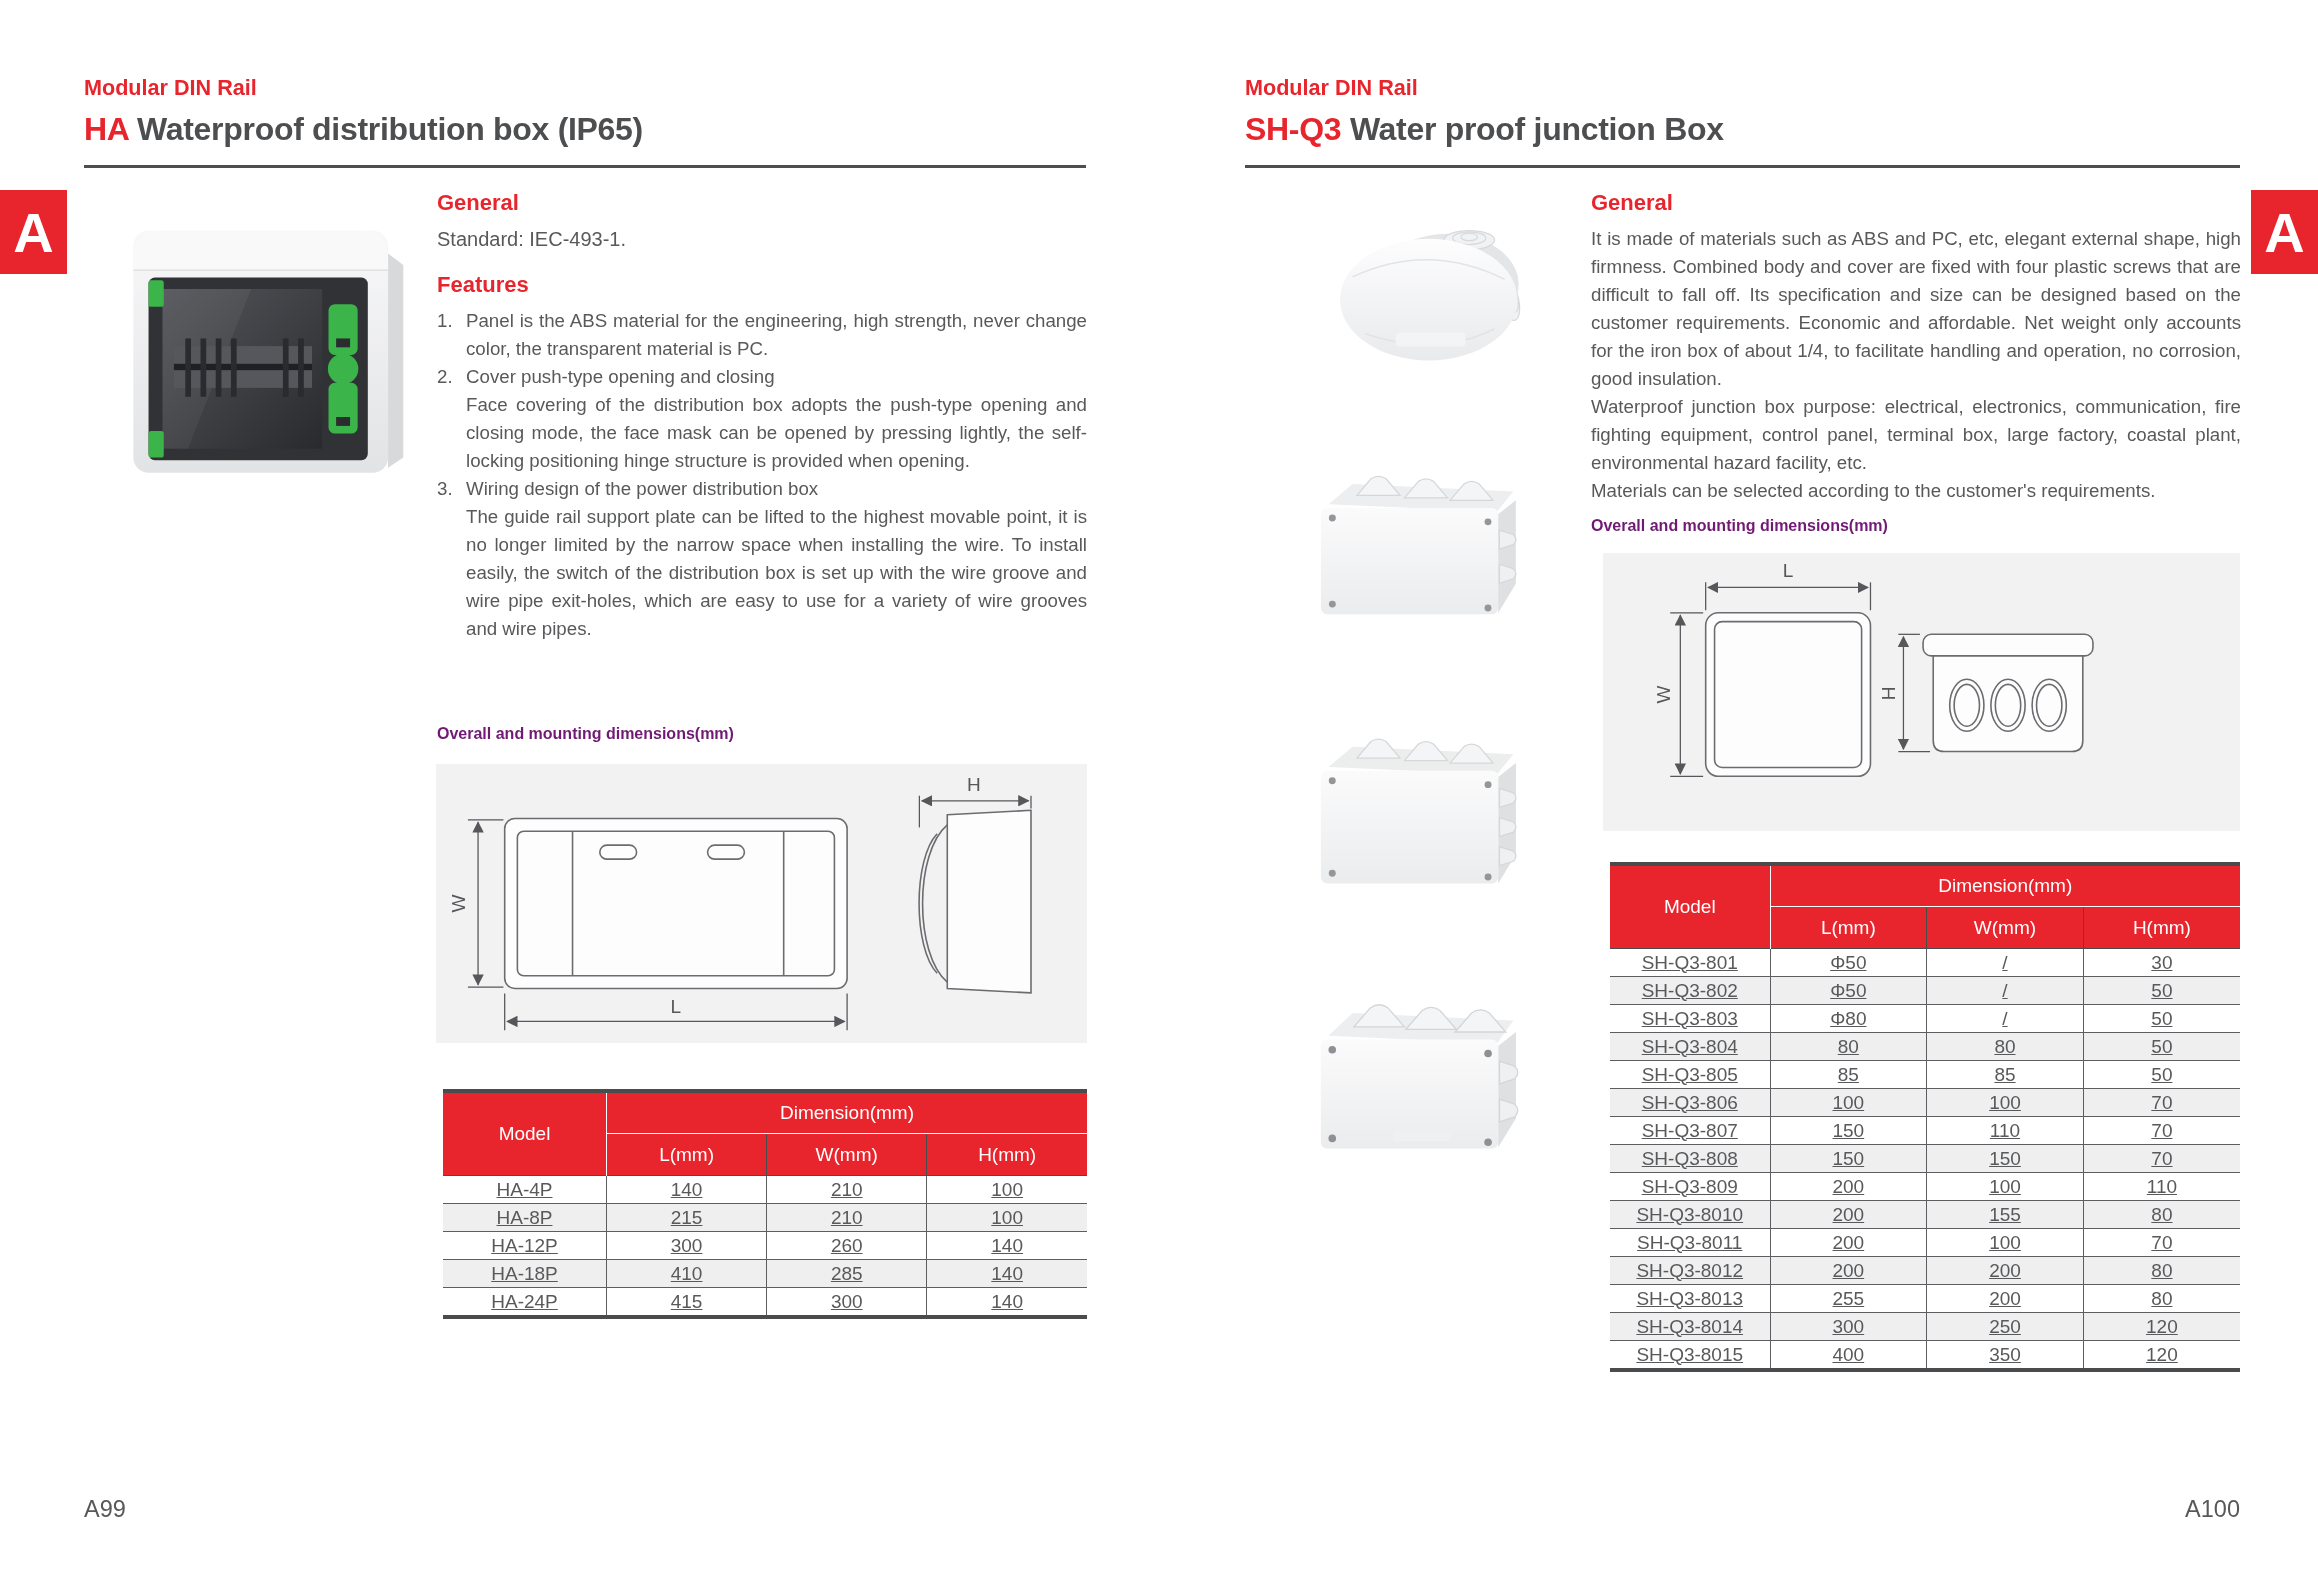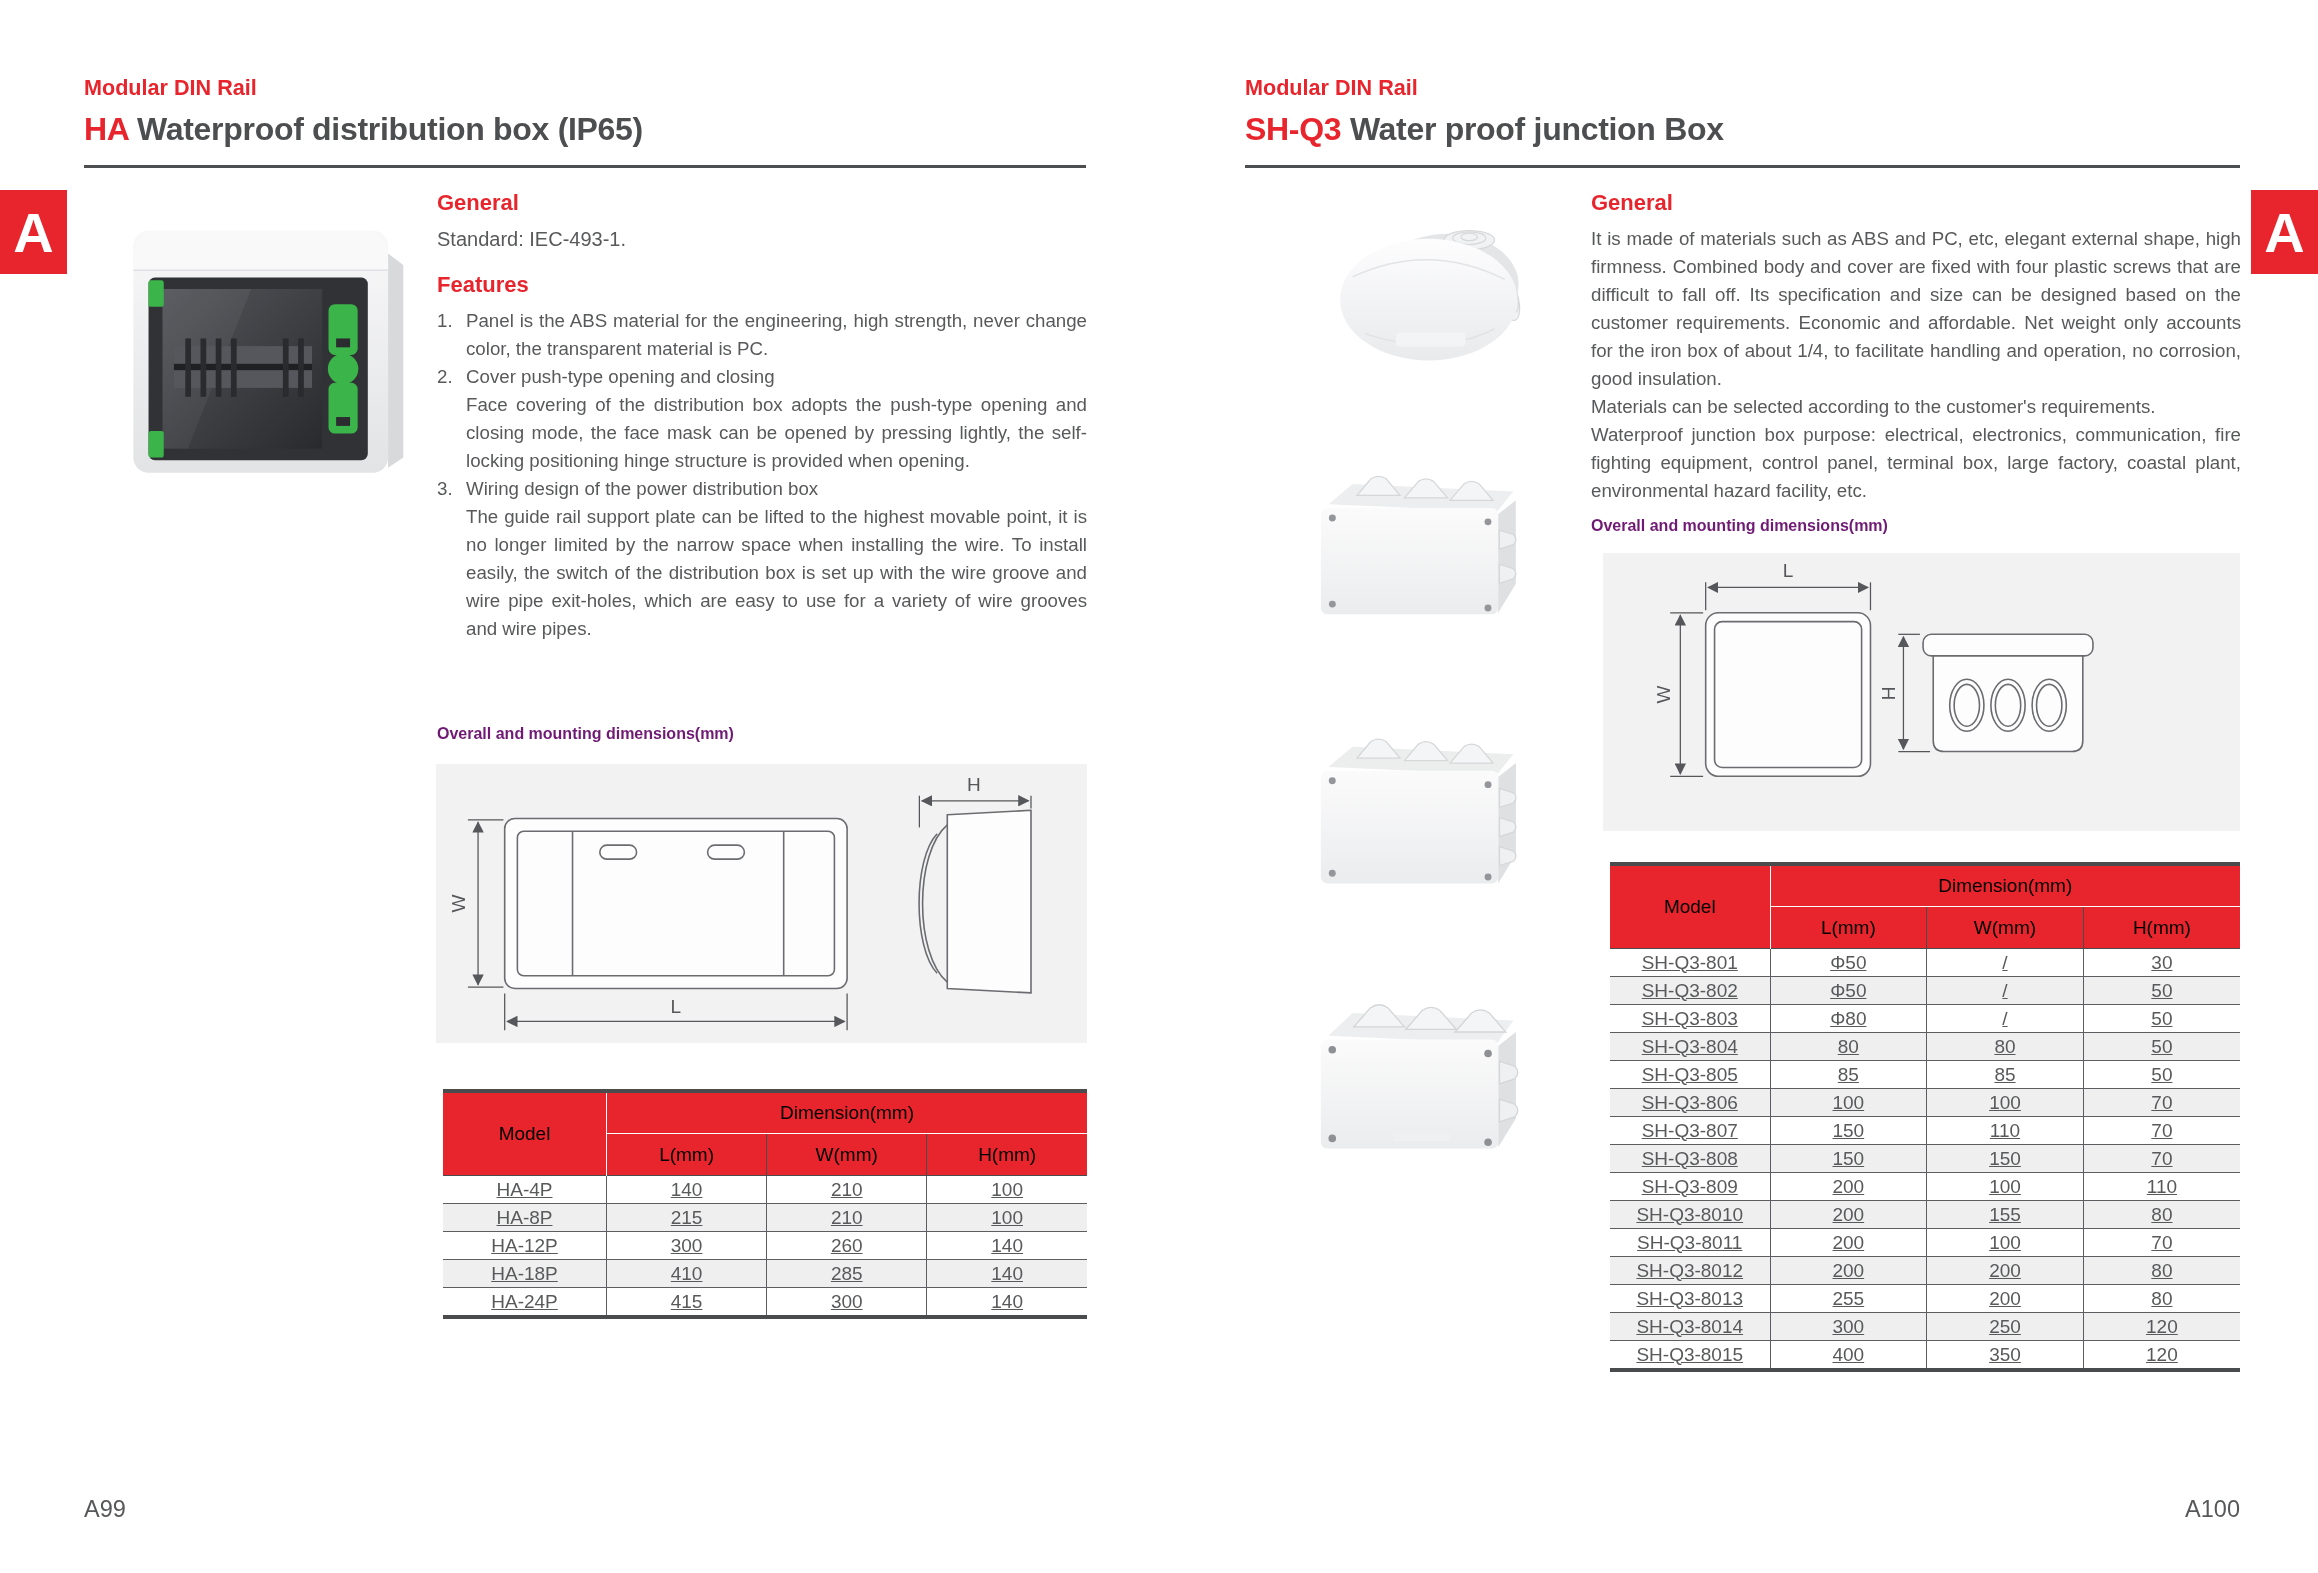--- a/index.html
+++ b/index.html
@@ -40,21 +40,21 @@
   .dim{stroke:#56575a;stroke-width:2;fill:none;marker-start:url(#arr);marker-end:url(#arr);}
   .ext{stroke:#56575a;stroke-width:2;fill:none;}
   .dlabel{fill:#56575a;font-size:30px;font-family:"Liberation Sans",sans-serif;}
   
   table.spec{
     border-collapse:collapse;width:100%;table-layout:fixed;
     font-size:19px;color:#58595b;
     border-top:4.4px solid #4a4b4d;border-bottom:4.4px solid #4a4b4d;
   }
   table.spec thead{border-bottom:1.9px solid #4a4b4d;}
-  table.spec th{background:#e8242c;color:#000000;font-weight:normal;text-align:center;}
+  table.spec th{background:#e8242c;color:#ffffff;font-weight:normal;text-align:center;}
   table.spec .th-model{border-right:1.9px solid #ffffff;width:25%;}
   table.spec .th-dim{border-bottom:1.9px solid #ffffff;height:38px;}
   table.spec .th-sub{height:39px;}
   table.spec .th-sub + .th-sub{border-left:1.9px solid #4a4b4d;}
   table.spec td{height:27px;text-align:center;padding:0;}
   table.spec tbody tr{border-bottom:1.9px solid #5c5d60;text-decoration:underline;}
   table.spec tbody td + td{border-left:1.9px solid #5c5d60;}
   table.spec tbody tr:nth-of-type(even){background:#efeff0;}
   
   .prod svg{display:block;width:100%;height:100%;}
@@ -343,23 +343,23 @@
     <rect x="128" y="238" width="90" height="14" rx="4" fill="#eef0f1"></rect>
   </svg>
 </div>
 
 <div class="abs" style="left:1591px;top:190px;width:650px;">
   <h3 class="sec-head">General</h3>
   <div>
 
       <p class="para">It is made of materials such as ABS and PC, etc, elegant external shape, high firmness. Combined body and cover are fixed with four plastic screws that are difficult to fall off. Its specification and size can be designed based on the customer requirements. Economic and affordable. Net weight only accounts for the iron box of about 1/4, to facilitate handling and operation, no corrosion, good insulation.</p>
 
+      <p class="para">Waterproof junction box purpose: electrical, electronics, communication, fire fighting equipment, control panel, terminal box, large factory, coastal plant, environmental hazard facility, etc.</p>
+
       <p class="para">Materials can be selected according to the customer's requirements.</p>
-
-      <p class="para">Waterproof junction box purpose: electrical, electronics, communication, fire fighting equipment, control panel, terminal box, large factory, coastal plant, environmental hazard facility, etc.</p>
     </div>
 </div>
 
 <div class="abs dims-head" style="left:1591px;top:517px;">Overall and mounting dimensions(mm)</div>
 
 <div class="abs diagram-panel" style="left:1603px;top:553px;width:637px;height:278px;">
   <svg viewBox="0 0 1005 438">
     <rect class="lnf" x="162" y="94" width="260" height="258" rx="20"></rect>
     <rect class="ln" x="176" y="108" width="232" height="230" rx="12"></rect>
     <line class="ext" x1="162" y1="46" x2="162" y2="90"></line>

